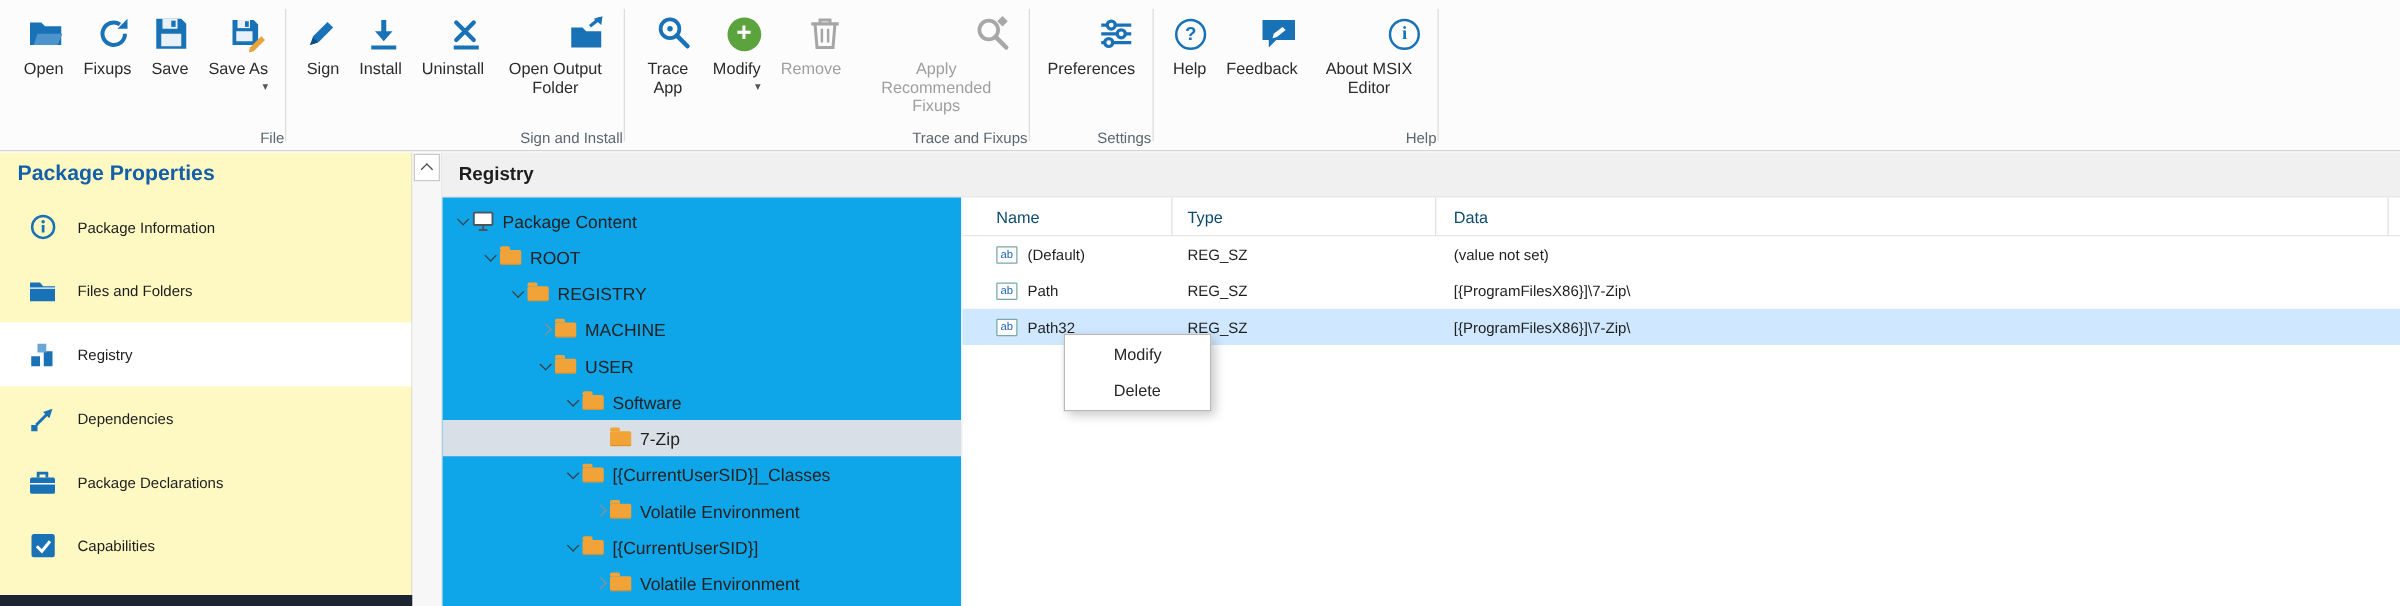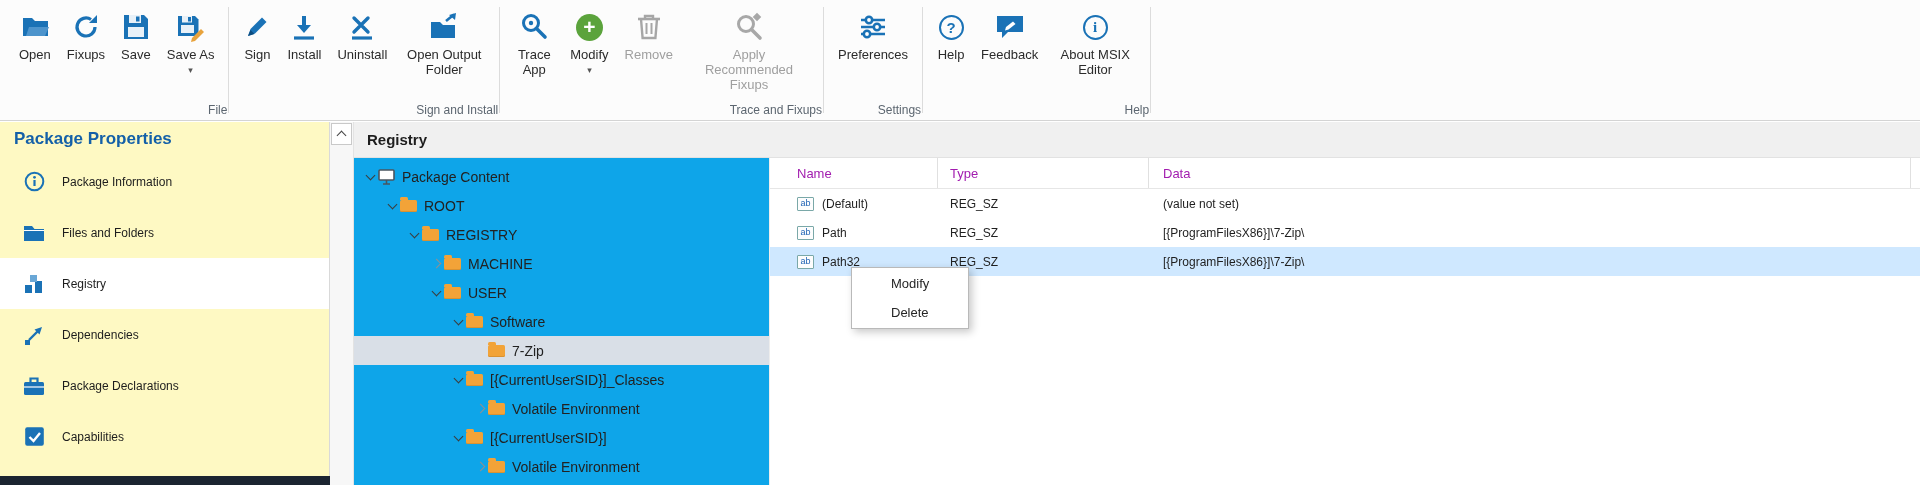--- a/index.html
+++ b/index.html
@@ -10,21 +10,21 @@
   *{box-sizing:border-box}
 
   
   .ribbon{position:absolute;left:0;top:0;right:0;height:121px;background:#fcfcfc;
     border-bottom:1px solid #d4d4d4;display:flex;padding-left:6px}
   .rgroup{position:relative;display:flex;flex-direction:column;padding:7px 6px 18px}
   .rbtns{display:flex;align-items:flex-start;gap:2px}
   .rgroup-label{position:absolute;left:0;right:0;bottom:3px;text-align:right;
     font-size:12px;color:#5c6670;white-space:nowrap}
   .rsep{width:1px;background:#dcdcdc;margin:7px 1px}
-  .rbtn{display:flex;flex-direction:column;align-items:center;padding:2px 7px;
+  .rbtn{display:flex;flex-direction:column;align-items:flex-end;padding:2px 7px;
     min-width:42px;max-width:96px;cursor:pointer}
   .rbtn.narrow{max-width:54px}
   .rbtn.wide{max-width:134px}
   .rbtn .ico{height:36px;display:flex;align-items:center;justify-content:center;margin-bottom:2px}
   .rlabel{font-size:13px;color:#2b2b2b;text-align:center;line-height:15px}
   .rbtn.disabled .rlabel{color:#9f9f9f}
   .dd{line-height:8px;margin-top:2px}
   .dd::before{content:"▾";font-size:9px;color:#555}
   .apply-circle{width:27px;height:27px;border-radius:50%;background:#5ba33c;color:#fff;
     display:flex;align-items:center;justify-content:center}
@@ -71,21 +71,21 @@
   .chev.col i{border-right:1.6px solid #909090;border-bottom:1.6px solid #909090;transform:rotate(-45deg)}
   .tico{display:flex;align-items:center;margin-right:7px}
   .folder{width:17px;height:12px;background:#f2a338;border-radius:1.5px;position:relative;
     flex:0 0 17px;margin-right:7px;box-shadow:inset 0 -1px 0 rgba(0,0,0,.10)}
   .folder::before{content:"";position:absolute;top:-3px;left:0;width:8px;height:3px;
     background:#f2a338;border-radius:1.5px 1.5px 0 0}
 
   
   .grid{flex:1;background:#fff;display:flex;flex-direction:column;border-left:1px solid #ededed}
   .grid-header{height:31px;display:flex;align-items:center;border-bottom:1px solid #e6e6e6;
-    color:#a21caf;font-size:13px}
+    color:#0c4a6e;font-size:13px}
   .gh{height:100%;display:flex;align-items:center;border-right:1px solid #e0e0e0}
   .gh.cname{width:168px;padding-left:27px}
   .gh.ctype{width:211px;padding-left:12px}
   .gh.cdata{flex:1;padding-left:14px}
   .gh.cpad{width:9px;border-right:none}
   .grow{height:29px;display:flex;align-items:center;font-size:12px;color:#1f1f1f;cursor:default}
   .grow.selected{background:#cfe8ff}
   .gc{height:100%;display:flex;align-items:center}
   .gc.cname{width:168px;padding-left:27px;gap:8px}
   .gc.ctype{width:211px;padding-left:12px}

